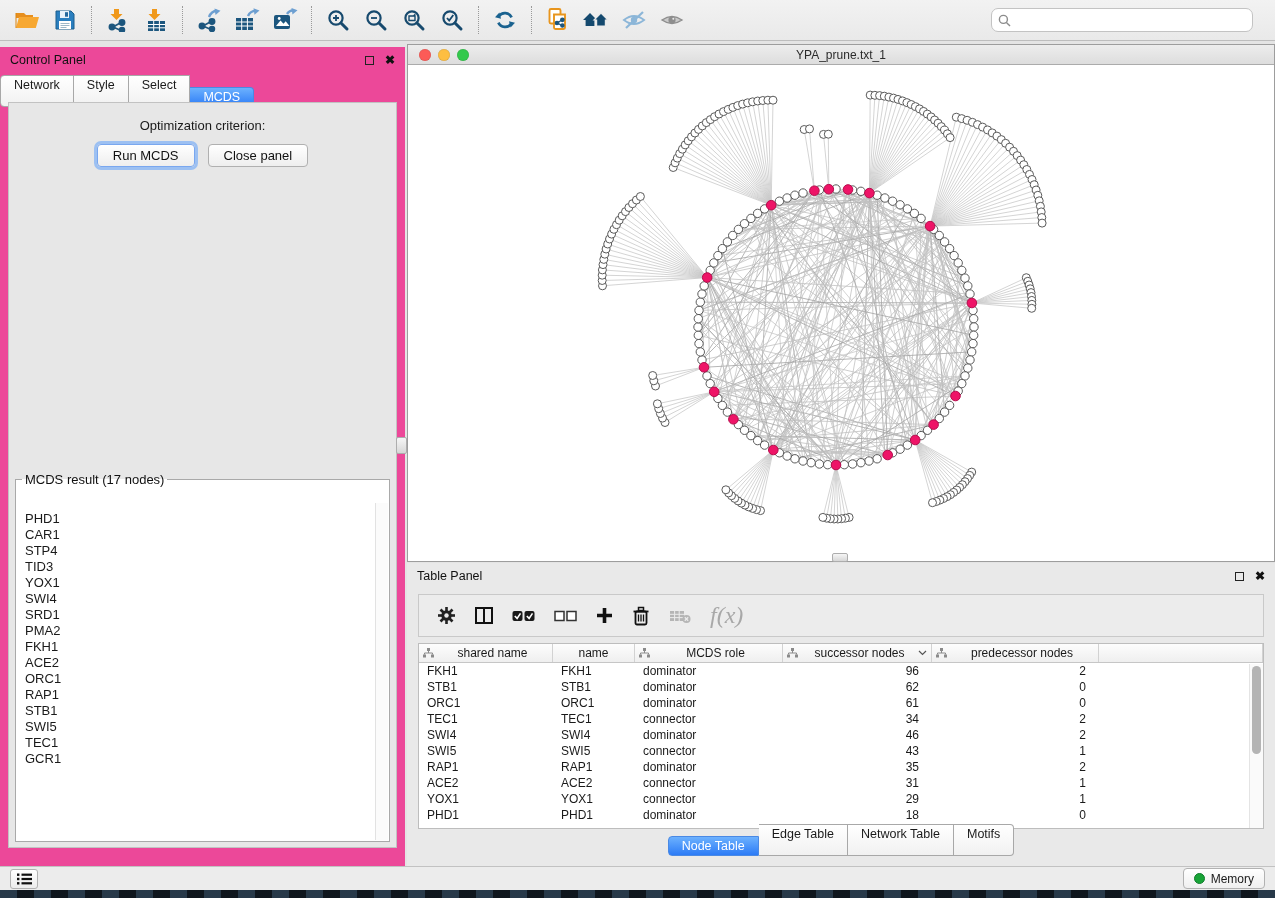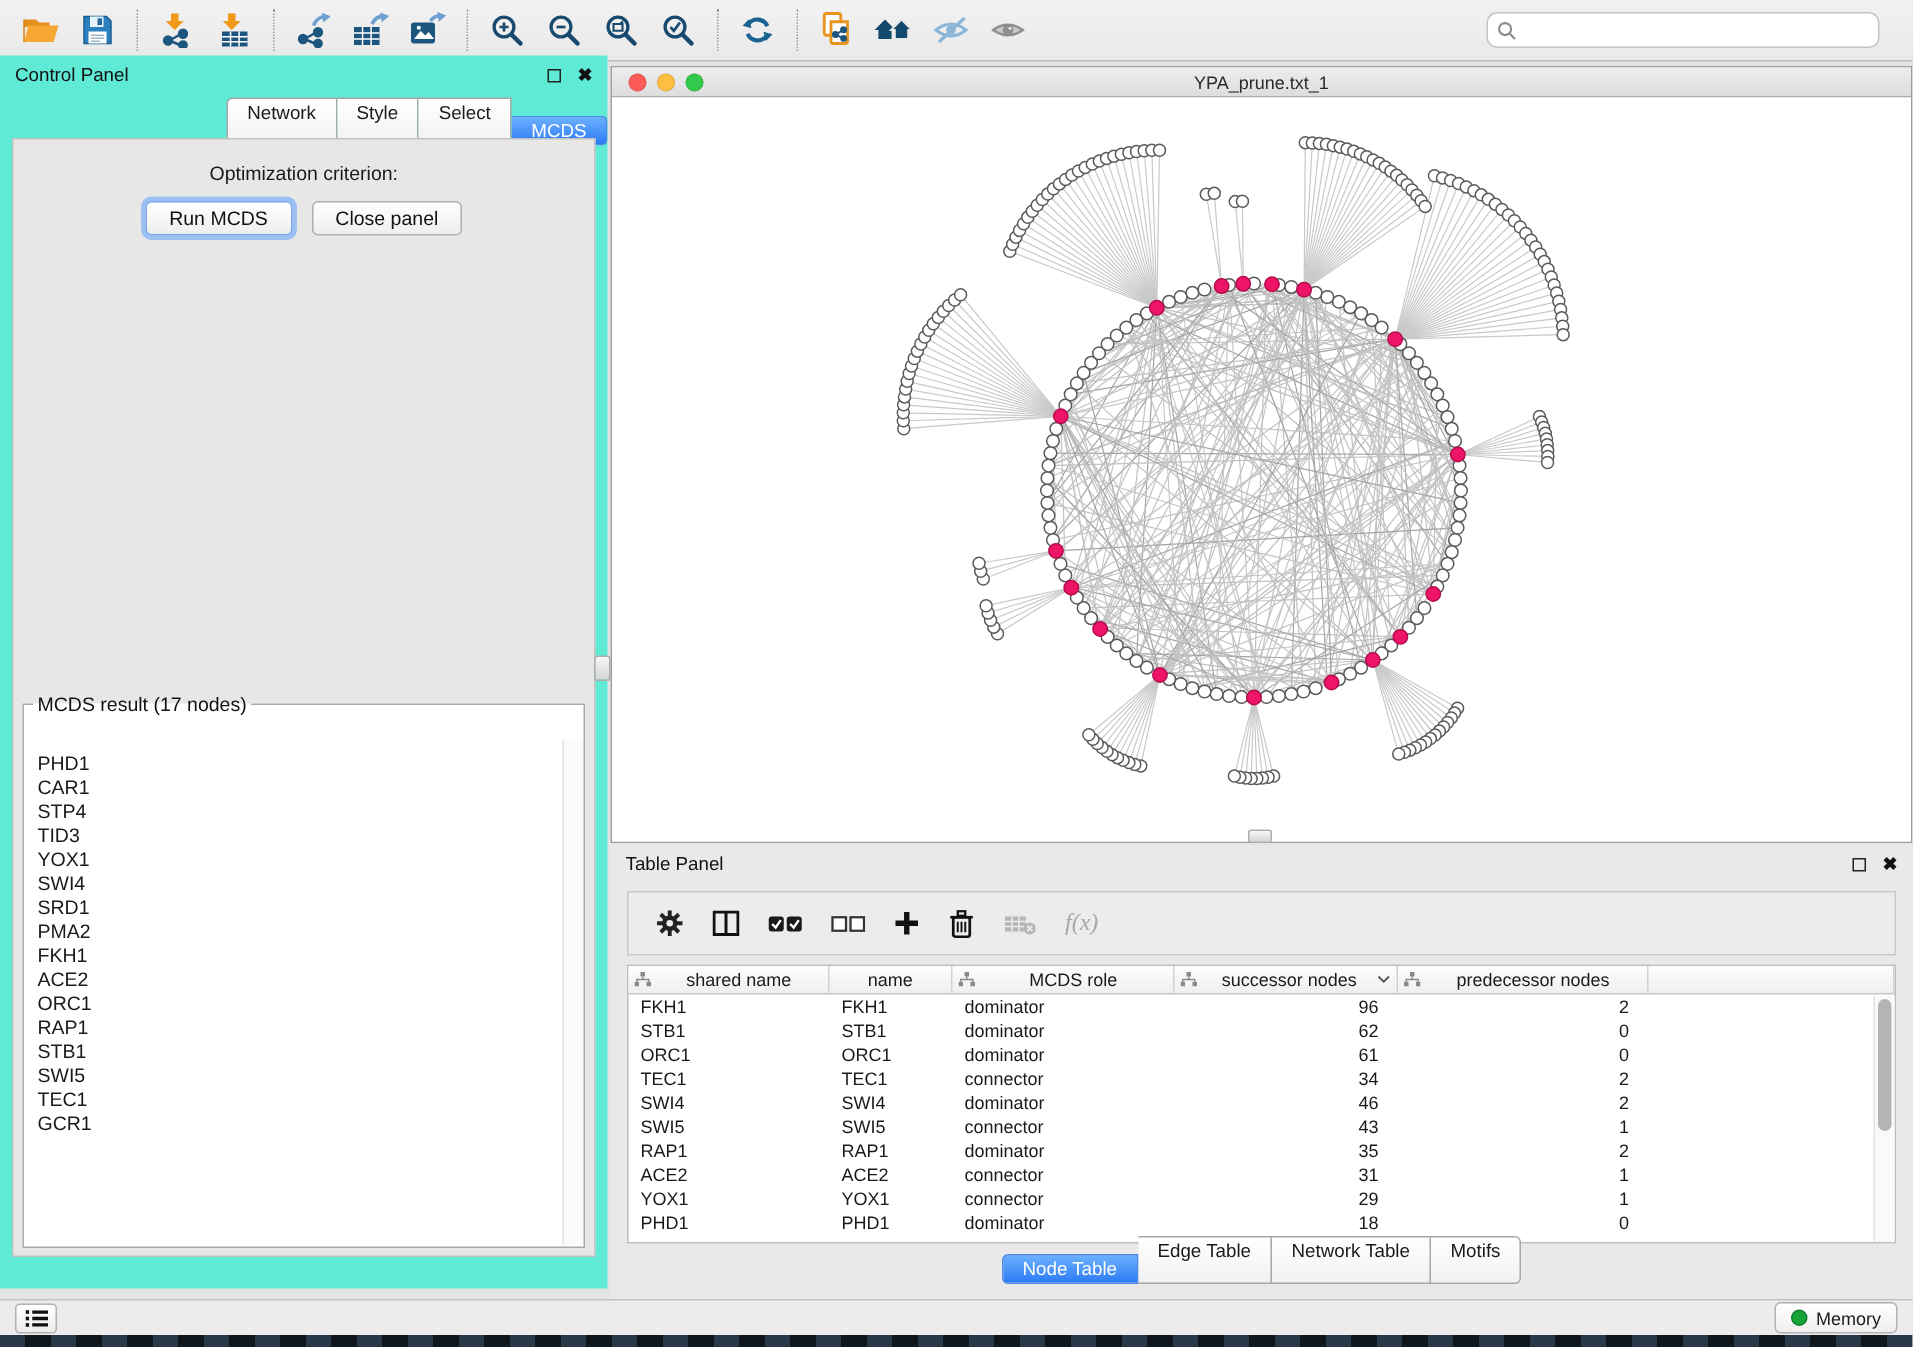--- a/index.html
+++ b/index.html
@@ -24,22 +24,22 @@
 
   
   .seg-tabs { display:inline-flex; }
   .seg { padding:2px 13px; font-size:12.5px; background:linear-gradient(#ffffff,#f1f1f1);
     border:1px solid #a8a8a8; border-left:none; color:#1a1a1a; white-space:nowrap; }
   .seg:first-child { border-left:1px solid #a8a8a8; border-radius:4px 0 0 4px; }
   .seg:last-child { border-radius:0 4px 4px 0; }
   .seg.active { background:linear-gradient(#6cb1fe,#2c7bf6); color:#fff; border-color:#4a89e4;margin-top:12px; }
 
   
-  #control-panel { position:absolute; left:0; top:37px; width:405px; height:822px; background:#5eead4; }
-  #cp-tab-row { text-align:right; margin-top:2px; }
+  #control-panel { position:absolute; left:0; top:47px; width:405px; height:822px; background:#ec4899; }
+  #cp-tab-row { text-align:left; margin-top:2px; }
   .cp-body { position:absolute; left:8px; right:8px; top:55px; bottom:21px;
     background:#e7e7e7; border:1px solid #c2c2c2; }
   .opt-label { text-align:center; margin-top:15px; font-size:13px; }
   .mac-select { margin:7px auto 0; width:314px; height:23px; border:1px solid #b2b2b2; border-radius:4px;
     background:#fff; display:flex; align-items:center; font-size:13px; box-shadow:0 1px 1px rgba(0,0,0,.08); }
   .mac-select .val { padding-left:9px; flex:1; white-space:nowrap; overflow:hidden; }
   .stepper { width:19px; height:21px; background:linear-gradient(#83b6fb,#3c80f6); border-radius:0 3px 3px 0;
     display:flex; flex-direction:column; align-items:center; justify-content:center; gap:1px; }
   .btn-row { display:flex; justify-content:center; gap:13px; margin-top:11px; }
   .mbtn { font-family:"Liberation Sans",sans-serif; font-size:13px; padding:3px 15px; border:1px solid #b0b0b0;
@@ -60,21 +60,21 @@
     position:relative; display:flex; align-items:center; justify-content:center; font-size:12px; color:#2b2b2b; }
   .dots { position:absolute; left:11px; top:4px; display:flex; gap:7px; }
   .dot { width:12px; height:12px; border-radius:50%; display:inline-block; box-shadow:inset 0 0 1px rgba(0,0,0,.35); }
   .net-view { position:absolute; left:0; top:20px; right:0; bottom:0; background:#fff; }
 
   
   #table-panel { position:absolute; left:407px; top:563px; width:868px; height:303px; background:#e9e9e9; }
   .tp-toolbar { position:absolute; left:11px; right:11px; top:31px; height:43px; background:#ececec;
     border:1px solid #c9c9c9; display:flex; align-items:center; gap:19px; padding-left:18px; }
   .tp-ic { display:flex; align-items:center; justify-content:center; }
-  .fx { font-family:"Liberation Serif",serif; font-style:italic; font-size:16px; color:#a8a8a8; }
+  .fx { font-family:"Liberation Serif",serif; font-style:italic; font-size:24px; color:#a8a8a8; }
   .tp-table { position:absolute; left:11px; right:11px; top:80px; height:186px; background:#fff;
     border:1px solid #bdbdbd; }
   .t-head { display:flex; height:19px; background:linear-gradient(#fdfdfd,#efefef);
     border-bottom:1px solid #c6c6c6; font-size:12px; }
   .t-hcell { display:flex; align-items:center; border-right:1px solid #d2d2d2; padding:0 4px; }
   .t-hcell .lbl { flex:1; text-align:center; }
   .t-body { font-size:12px; }
   .t-row { display:flex; height:16px; line-height:16px; }
   .t-cell { padding-left:8px; overflow:hidden; white-space:nowrap; }
   .t-cell.num { text-align:right; padding-right:13px; padding-left:0; }

